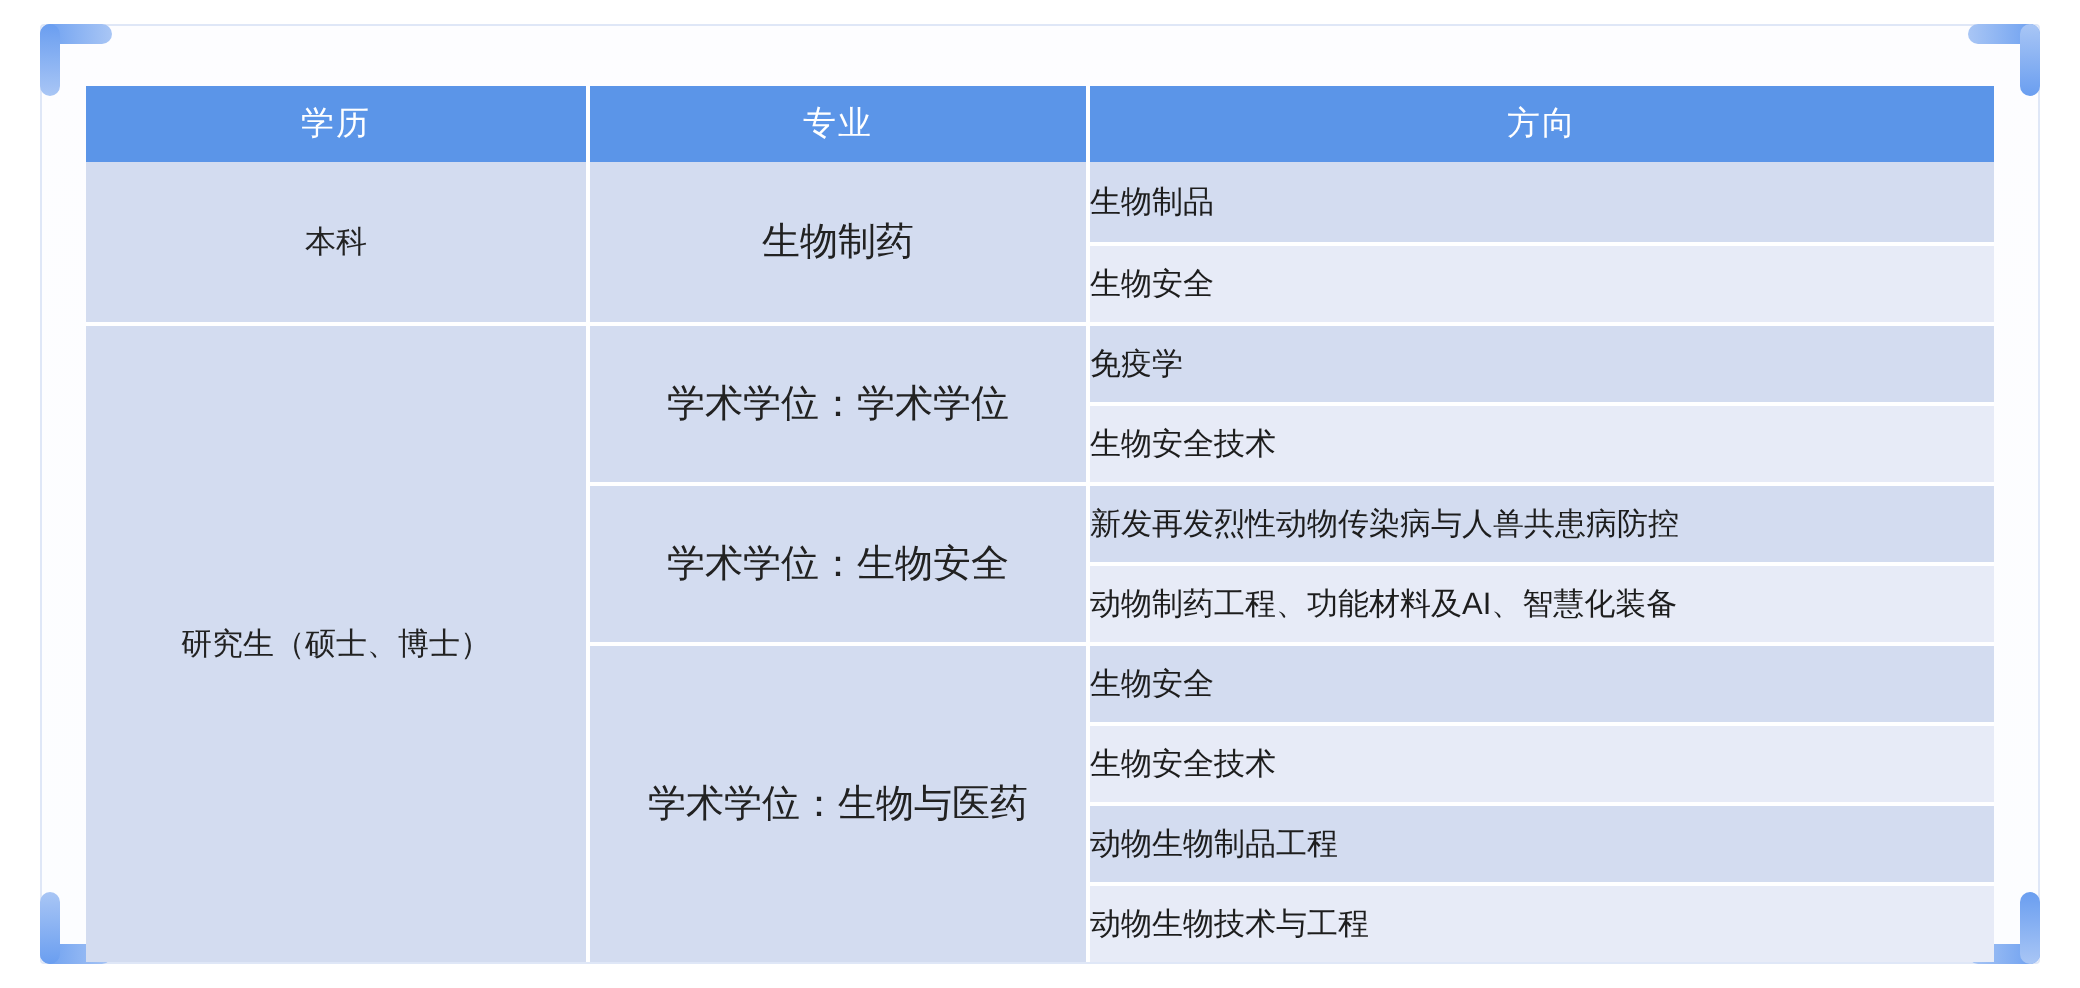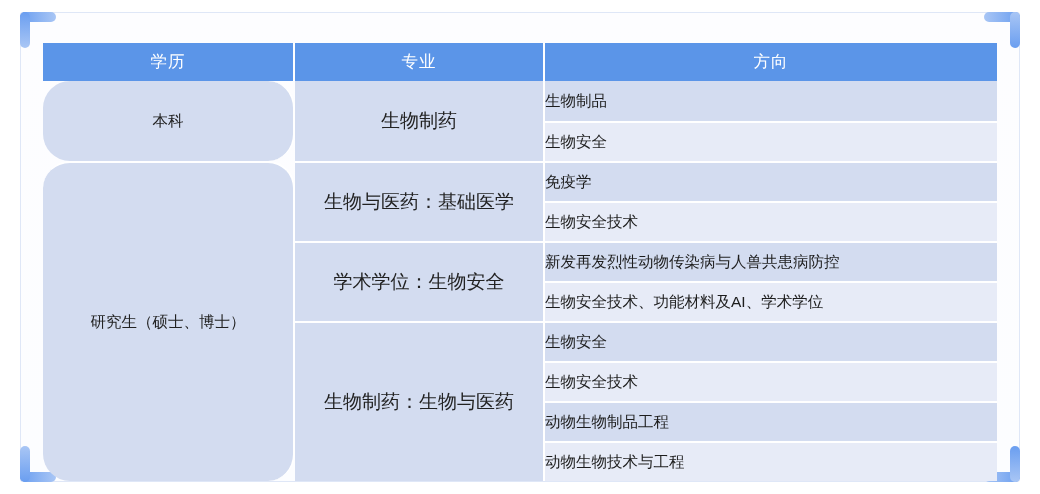--- a/index.html
+++ b/index.html
@@ -131,21 +131,21 @@
 
   td.cell-edu,
   td.cell-maj {
     background: #d3dcf0;
     color: #222222;
     font-size: 19px;
     text-align: center;
     border-top: 2px solid #ffffff;
     border-right: 2px solid #ffffff;
   }
-  td.cell-edu { font-size: 15.5px; border-radius: 27px; }
+  td.cell-edu { font-size: 15.5px; }
 
   td.cell-dir {
     color: #1d1d1d;
     font-size: 15.5px;
     text-align: left;
     padding-left: 20px;
     border-top: 2px solid #ffffff;
     height: 40px;
   }
   td.cell-dir.shade-a { background: #d3dcf0; }
@@ -197,37 +197,37 @@
           <td class="cell-edu" rowspan="2">本科</td>
           <td class="cell-maj" rowspan="2">生物制药</td>
           <td class="cell-dir shade-a">生物制品</td>
         </tr>
         <tr>
           <td class="cell-dir shade-b">生物安全</td>
         </tr>
 
         <tr>
           <td class="cell-edu" rowspan="8">研究生（硕士、博士）</td>
-          <td class="cell-maj" rowspan="2">生物与医药：基础医学</td>
+          <td class="cell-maj" rowspan="2">学术学位：学术学位</td>
           <td class="cell-dir shade-a">免疫学</td>
         </tr>
         <tr>
           <td class="cell-dir shade-b">生物安全技术</td>
         </tr>
 
         <tr>
           <td class="cell-maj" rowspan="2">学术学位：生物安全</td>
           <td class="cell-dir shade-a">新发再发烈性动物传染病与人兽共患病防控</td>
         </tr>
         <tr>
-          <td class="cell-dir shade-b">生物安全技术、功能材料及AI、学术学位</td>
-        </tr>
-
-        <tr>
-          <td class="cell-maj" rowspan="4">生物制药：生物与医药</td>
+          <td class="cell-dir shade-b">动物制药工程、功能材料及AI、智慧化装备</td>
+        </tr>
+
+        <tr>
+          <td class="cell-maj" rowspan="4">学术学位：生物与医药</td>
           <td class="cell-dir shade-a">生物安全</td>
         </tr>
         <tr>
           <td class="cell-dir shade-b">生物安全技术</td>
         </tr>
         <tr>
           <td class="cell-dir shade-a">动物生物制品工程</td>
         </tr>
         <tr>
           <td class="cell-dir shade-b">动物生物技术与工程</td>

